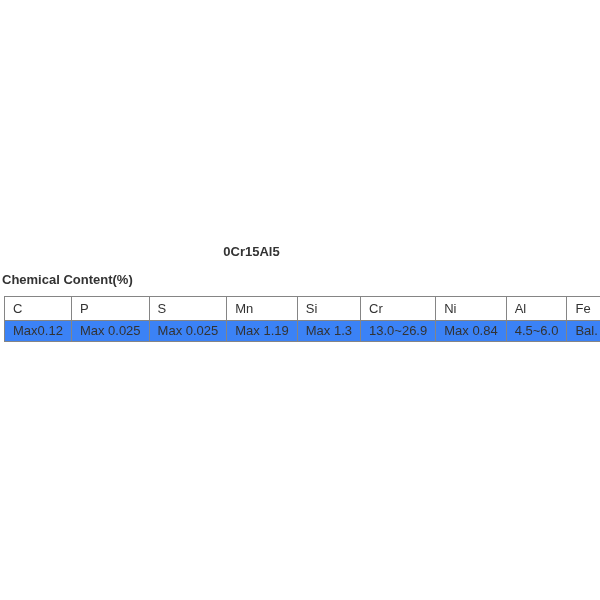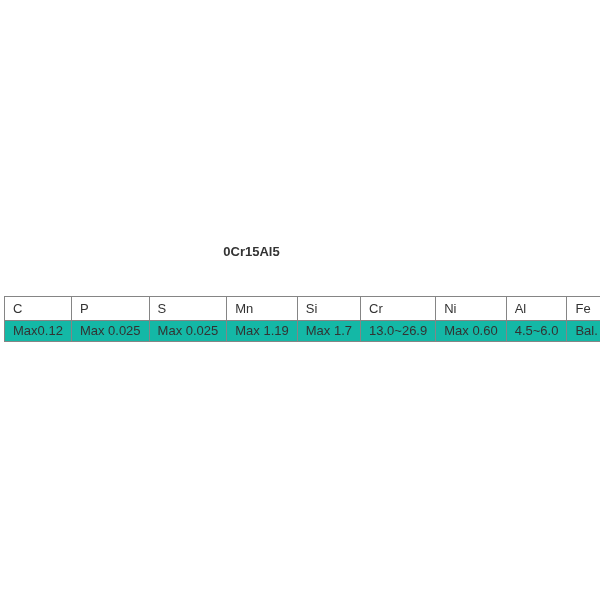--- a/index.html
+++ b/index.html
@@ -56,31 +56,32 @@
     line-height: 14px;
     color: #333333;
     white-space: nowrap;
     overflow: hidden;
   }
   .chem-table th {
     background: #ffffff;
     padding: 5px 8px 4px 8px;
   }
   .chem-table td {
-    background: #14b8a6;
+    background: #3b82f6;
     padding: 3px 8px;
   }
 </style>
 </head>
 <body>
 
 <div class="page">
 
   <div class="material-title">0Cr15Al5</div>
 
+  <div class="section-label">Chemical Content(%)</div>
 
   <table class="chem-table">
     <colgroup>
       <col class="c0">
         <col class="c1">
         <col class="c2">
         <col class="c3">
         <col class="c4">
       <col class="c5">
         <col class="c6">
@@ -100,23 +101,23 @@
         <th>Fe</th>
 
       </tr>
     </thead>
     <tbody>
       <tr>
         <td>Max0.12</td>
         <td>Max 0.025</td>
         <td>Max 0.025</td>
         <td>Max 1.19</td>
-        <td>Max 1.7</td>
+        <td>Max 1.3</td>
         <td>13.0~26.9</td>
-        <td>Max 0.60</td>
+        <td>Max 0.84</td>
         <td>4.5~6.0</td>
         <td>Bal.</td>
 
       </tr>
     </tbody>
   </table>
 
 </div>
 
 </body></html>

